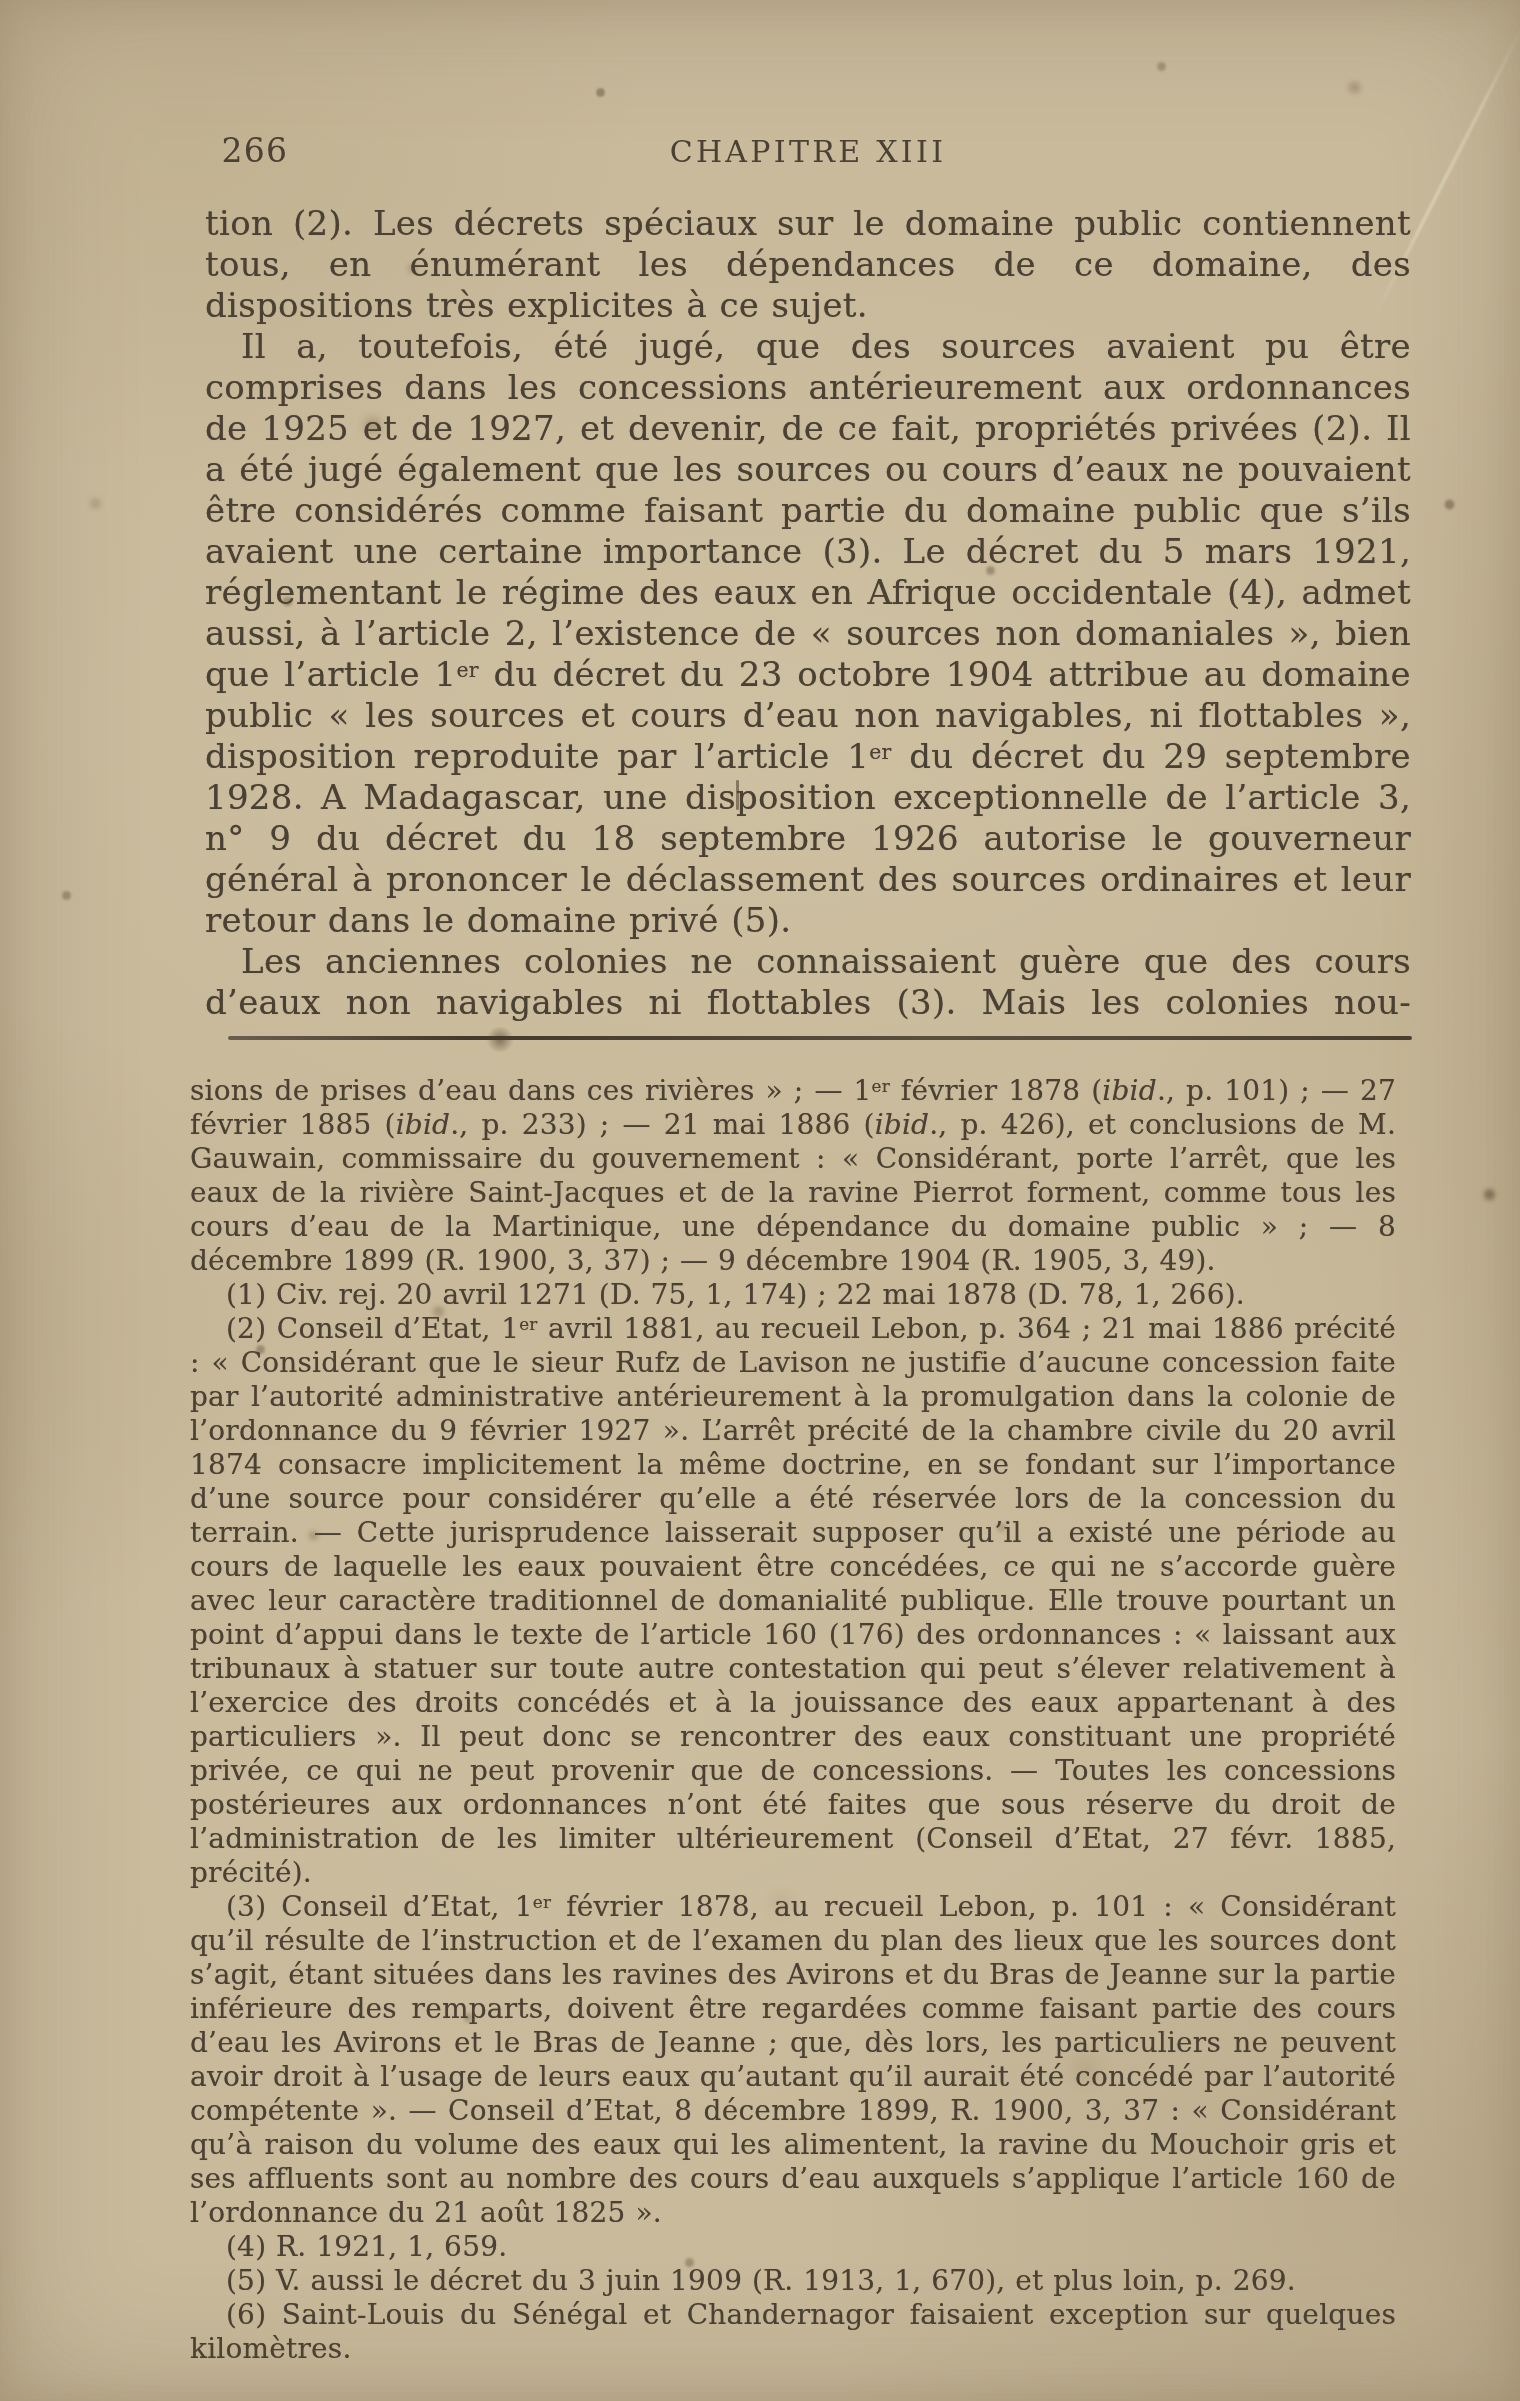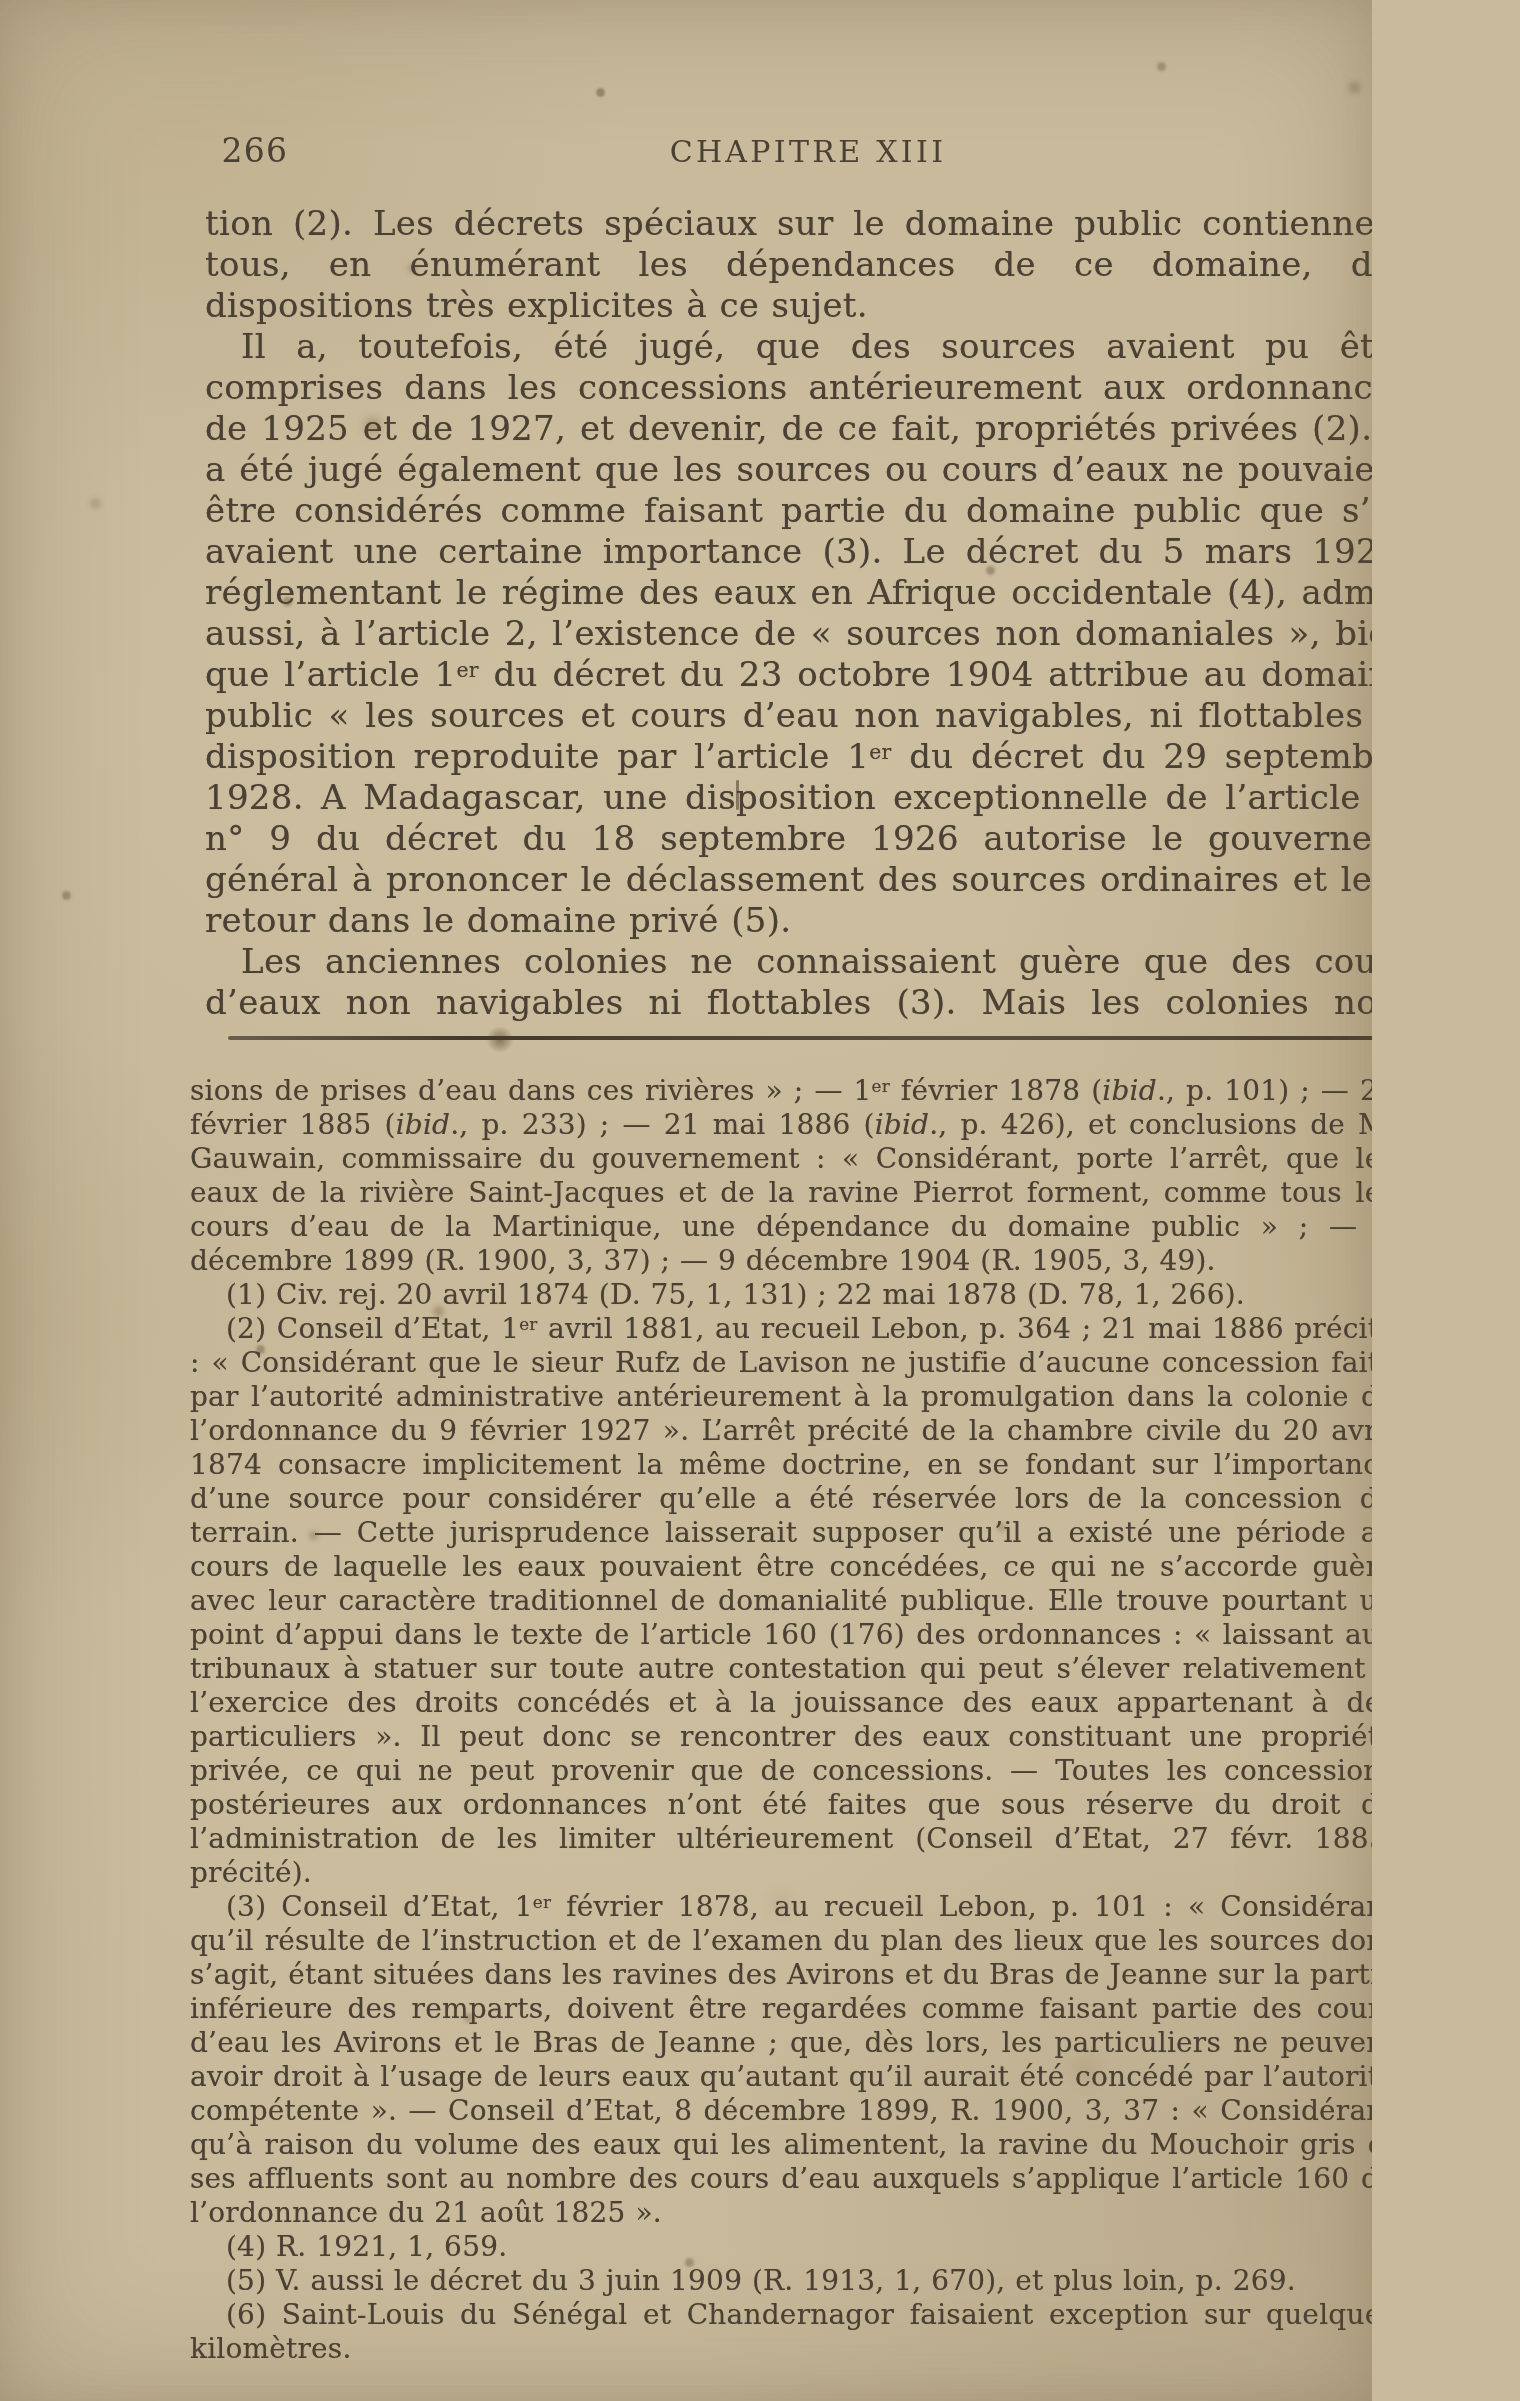--- a/index.html
+++ b/index.html
@@ -2,21 +2,21 @@
 <html lang="fr" style="--paper: #c8ba9b; --ink: #4a4034;font-size:10.6px"><head>
 <meta charset="utf-8">
 <style>
   :root{
     --paper:#c8ba9b;
     --ink:#4a4034;
   }
   html,body{margin:0;padding:0;background:var(--paper);}
   body{width:1520px;height:2401px;overflow:hidden;}
   .page{
-    position:relative;width:1372px;height:2401px;overflow:hidden;
+    position:relative;width:1520px;height:2401px;overflow:hidden;
     background-color:var(--paper);
     background-image:
       radial-gradient(ellipse 726px 528px at 12% 6%, rgba(168,148,112,.22), transparent 65%),
       radial-gradient(ellipse 924px 726px at 92% 92%, rgba(150,130,98,.26), transparent 65%),
       radial-gradient(ellipse 594px 1056px at 103% 42%, rgba(172,152,116,.24), transparent 70%),
       radial-gradient(ellipse 528px 462px at -4% 55%, rgba(160,140,105,.20), transparent 70%),
       radial-gradient(ellipse 990px 594px at 50% 30%, rgba(222,210,180,.28), transparent 75%),
       radial-gradient(ellipse 792px 528px at 40% 72%, rgba(216,204,174,.20), transparent 75%);
     font-family:"DejaVu Serif","Liberation Serif",serif;
     color:var(--ink);
@@ -108,21 +108,21 @@
       <p><span>tion (2). Les décrets spéciaux sur le domaine public contiennent tous, en énumérant les dépendances de ce domaine, des dispositions très explicites à ce sujet.</span></p>
       <p class="indent"><span>Il a, toutefois, été jugé, que des sources avaient pu être comprises dans les concessions antérieurement aux ordonnances de 1925 et de 1927, et devenir, de ce fait, propriétés privées (2). Il a été jugé également que les sources ou cours d’eaux ne pouvaient être considérés comme faisant partie du domaine public que s’ils avaient une certaine importance (3). Le décret du 5 mars 1921, réglementant le régime des eaux en Afrique occidentale (4), admet aussi, à l’article 2, l’existence de « sources non domaniales », bien que l’article 1</span><sup>er</sup><span> du décret du 23 octobre 1904 attribue au domaine public « les sources et cours d’eau non navigables, ni flottables », disposition reproduite par l’article 1</span><sup>er</sup><span> du décret du 29 septembre 1928. A Madagascar, une disposition exceptionnelle de l’article 3, n° 9 du décret du 18 septembre 1926 autorise le gouverneur général à prononcer le déclassement des sources ordinaires et leur retour dans le domaine privé (5).</span></p>
       <p class="indent fill-last"><span>Les anciennes colonies ne connaissaient guère que des cours d’eaux non navigables ni flottables (3). Mais les colonies nou-</span></p>
     </div>
 
   <div class="rule"></div>
   <div class="rule-blot"></div>
 
   <div class="footnotes">
       <p><span>sions de prises d’eau dans ces rivières » ; — 1</span><sup>er</sup><span> février 1878 (</span><i>ibid</i><span>., p. 101) ; — 27 février 1885 (</span><i>ibid</i><span>., p. 233) ; — 21 mai 1886 (</span><i>ibid</i><span>., p. 426), et conclusions de M. Gauwain, commissaire du gouvernement : « Considérant, porte l’arrêt, que les eaux de la rivière Saint-Jacques et de la ravine Pierrot forment, comme tous les cours d’eau de la Martinique, une dépendance du domaine public » ; — 8 décembre 1899 (R. 1900, 3, 37) ; — 9 décembre 1904 (R. 1905, 3, 49).</span></p>
-      <p class="indent"><span>(1) Civ. rej. 20 avril 1874 (D. 75, 1, 131) ; 22 mai 1878 (D. 78, 1, 266).</span></p>
+      <p class="indent"><span>(1) Civ. rej. 20 avril 1271 (D. 75, 1, 174) ; 22 mai 1878 (D. 78, 1, 266).</span></p>
       <p class="indent"><span>(2) Conseil d’Etat, 1</span><sup>er</sup><span> avril 1881, au recueil Lebon, p. 364 ; 21 mai 1886 précité : « Considérant que le sieur Rufz de Lavison ne justifie d’aucune concession faite par l’autorité administrative antérieurement à la promulgation dans la colonie de l’ordonnance du 9 février 1927 ». L’arrêt précité de la chambre civile du 20 avril 1874 consacre implicitement la même doctrine, en se fondant sur l’importance d’une source pour considérer qu’elle a été réservée lors de la concession du terrain. — Cette jurisprudence laisserait supposer qu’il a existé une période au cours de laquelle les eaux pouvaient être concédées, ce qui ne s’accorde guère avec leur caractère traditionnel de domanialité publique. Elle trouve pourtant un point d’appui dans le texte de l’article 160 (176) des ordonnances : « laissant aux tribunaux à statuer sur toute autre contestation qui peut s’élever relativement à l’exercice des droits concédés et à la jouissance des eaux appartenant à des particuliers ». Il peut donc se rencontrer des eaux constituant une propriété privée, ce qui ne peut provenir que de concessions. — Toutes les concessions postérieures aux ordonnances n’ont été faites que sous réserve du droit de l’administration de les limiter ultérieurement (Conseil d’Etat, 27 févr. 1885, précité).</span></p>
       <p class="indent"><span>(3) Conseil d’Etat, 1</span><sup>er</sup><span> février 1878, au recueil Lebon, p. 101 : « Considérant qu’il résulte de l’instruction et de l’examen du plan des lieux que les sources dont s’agit, étant situées dans les ravines des Avirons et du Bras de Jeanne sur la partie inférieure des remparts, doivent être regardées comme faisant partie des cours d’eau les Avirons et le Bras de Jeanne ; que, dès lors, les particuliers ne peuvent avoir droit à l’usage de leurs eaux qu’autant qu’il aurait été concédé par l’autorité compétente ». — Conseil d’Etat, 8 décembre 1899, R. 1900, 3, 37 : « Considérant qu’à raison du volume des eaux qui les alimentent, la ravine du Mouchoir gris et ses affluents sont au nombre des cours d’eau auxquels s’applique l’article 160 de l’ordonnance du 21 août 1825 ».</span></p>
       <p class="indent"><span>(4) R. 1921, 1, 659.</span></p>
       <p class="indent"><span>(5) V. aussi le décret du 3 juin 1909 (R. 1913, 1, 670), et plus loin, p. 269.</span></p>
       <p class="indent"><span>(6) Saint-Louis du Sénégal et Chandernagor faisaient exception sur quelques kilomètres.</span></p>
     </div>
 
   <div class="ink-mark"></div>
 </div>
 

